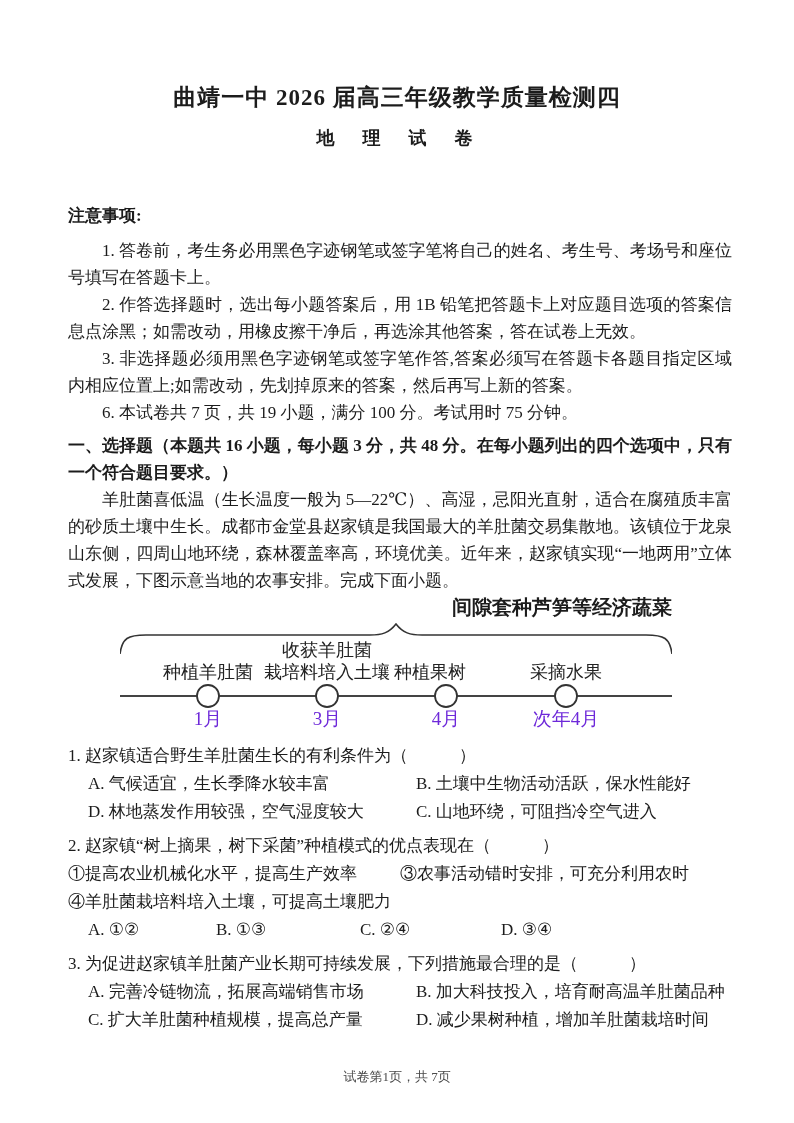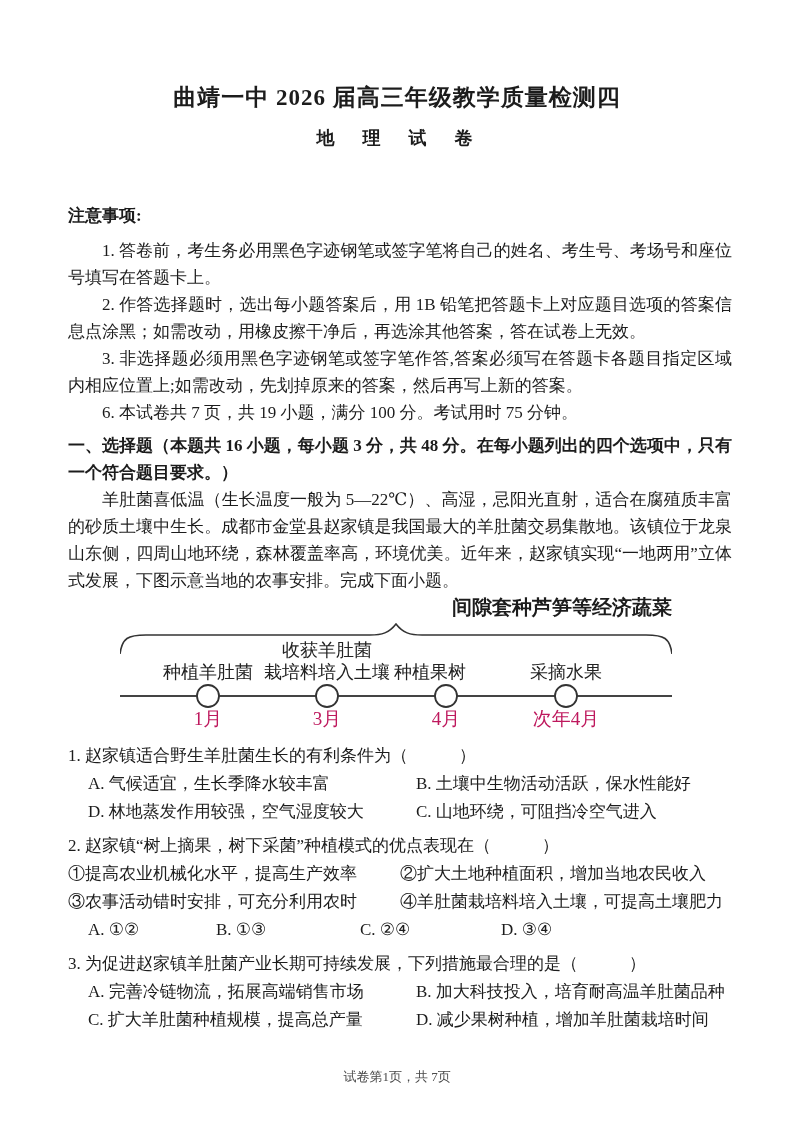--- a/index.html
+++ b/index.html
@@ -35,21 +35,21 @@
   }
   .diagram-body { position:relative; margin-left:52px; width:552px; height:116px; margin-top:2px; }
   .diagram-body svg { position:absolute; top:0; left:0; }
   .evt {
     position:absolute; bottom:55px; transform:translateX(-50%);
     text-align:center; font-size:18px; line-height:22px;
     white-space:nowrap; color:#222;
   }
   .month {
     position:absolute; top:84px; transform:translateX(-50%);
-    font-size:19px; white-space:nowrap; color:#be185d;
+    font-size:19px; white-space:nowrap; color:#6d28d9;
   }
   .questions { top:742px; font-size:17px; line-height:28px; }
   .q { margin-bottom:6px; }
   .opts  { display:grid; grid-template-columns:328px 1fr; padding-left:20px; }
   .stmts { display:grid; grid-template-columns:332px 1fr; }
   .ans   { display:grid; grid-template-columns:128px 144px 141px 1fr; padding-left:20px; }
   .footer {
     top:1068px; left:0; width:794px; text-align:center;
     font-size:13px; color:#4a4a4a;
   }
@@ -113,21 +113,20 @@
       <span>B. 土壤中生物活动活跃，保水性能好</span>
       <span>D. 林地蒸发作用较强，空气湿度较大</span>
       <span>C. 山地环绕，可阻挡冷空气进入</span>
     </div>
   </div>
 
   <div class="q">
     <p class="stem">2. 赵家镇“树上摘果，树下采菌”种植模式的优点表现在（　　　）</p>
     <div class="stmts">
       <span>①提高农业机械化水平，提高生产效率</span>
-      <span>②扩大土地种植面积，增加当地农民收入</span>
       <span>③农事活动错时安排，可充分利用农时</span>
       <span>④羊肚菌栽培料培入土壤，可提高土壤肥力</span>
     </div>
     <div class="ans">
       <span>A. ①②</span>
       <span>B. ①③</span>
       <span>C. ②④</span>
       <span>D. ③④</span>
     </div>
   </div>

